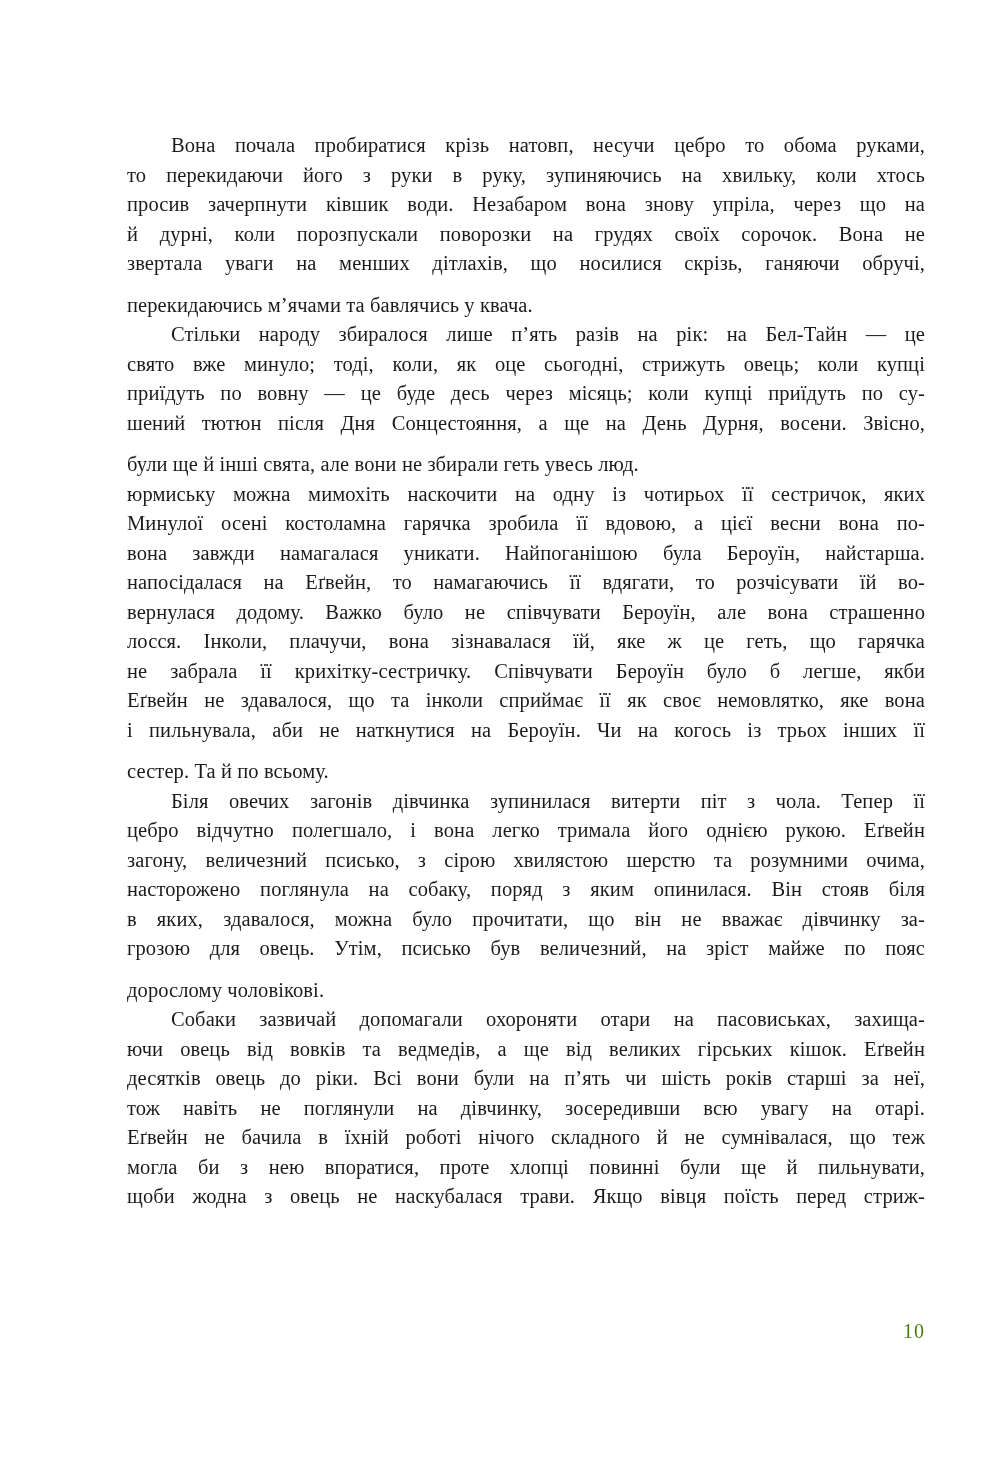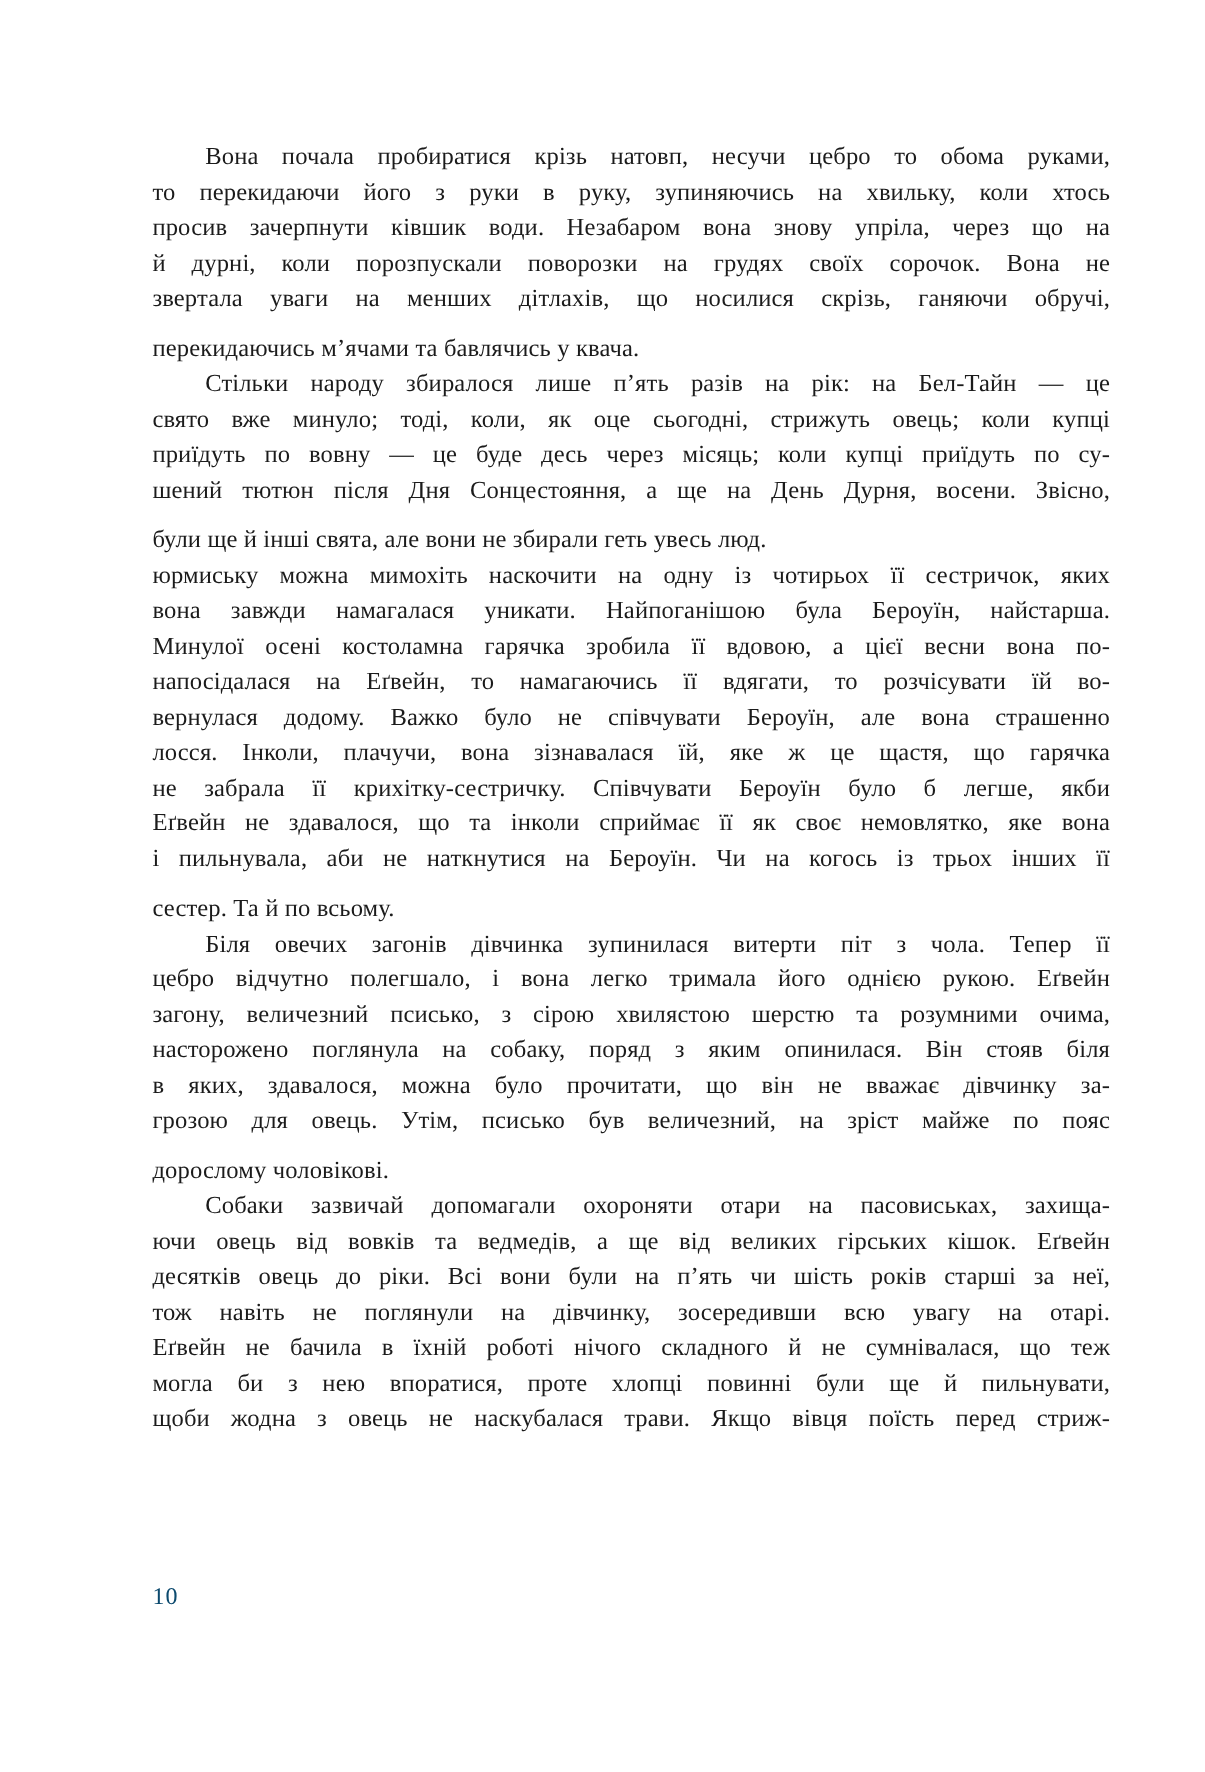--- a/index.html
+++ b/index.html
@@ -16,21 +16,21 @@
     color: #1b1b1b;
   }
   .page {
     position: absolute;
     inset: 0;
     background: #ffffff;
   }
   .text-block {
     position: absolute;
     left: 127px;
-    top: 117px;
+    top: 131px;
     width: 798px;
     font-size: 20.5px;
     line-height: 29.5px;
     letter-spacing: 0.1px;
   }
   .paragraph {
     margin: 0;
     padding: 0;
   }
   .line {
@@ -45,24 +45,24 @@
   }
   .line.last {
     text-align-last: left;
     margin-top: 12px;
   }
   .page-number {
     position: absolute;
     left: 127px;
     top: 1320px;
     width: 798px;
-    text-align: left;
+    text-align: right;
     font-size: 20px;
     letter-spacing: 1px;
-    color: #0c4a6e;
+    color: #4d7c0f;
   }
 </style>
 </head>
 <body>
 
 <div class="page">
   <div class="text-block">
       <div class="paragraph">
         <div class="line first">Вона почала пробиратися крізь натовп, несучи цебро то обома руками,</div>
         <div class="line">то перекидаючи його з руки в руку, зупиняючись на хвильку, коли хтось</div>
@@ -73,25 +73,25 @@
       </div>
       <div class="paragraph">
         <div class="line first">Стільки народу збиралося лише п’ять разів на рік: на Бел-Тайн — це</div>
         <div class="line">свято вже минуло; тоді, коли, як оце сьогодні, стрижуть овець; коли купці</div>
         <div class="line">приїдуть по вовну — це буде десь через місяць; коли купці приїдуть по су-</div>
         <div class="line">шений тютюн після Дня Сонцестояння, а ще на День Дурня, восени. Звісно,</div>
         <div class="line last">були ще й інші свята, але вони не збирали геть увесь люд.</div>
       </div>
       <div class="paragraph">
         <div class="line">юрмиську можна мимохіть наскочити на одну із чотирьох її сестричок, яких</div>
+        <div class="line">Минулої осені костоламна гарячка зробила її вдовою, а цієї весни вона по-</div>
         <div class="line">вона завжди намагалася уникати. Найпоганішою була Бероуїн, найстарша.</div>
-        <div class="line">Минулої осені костоламна гарячка зробила її вдовою, а цієї весни вона по-</div>
         <div class="line">напосідалася на Еґвейн, то намагаючись її вдягати, то розчісувати їй во-</div>
         <div class="line">вернулася додому. Важко було не співчувати Бероуїн, але вона страшенно</div>
-        <div class="line">лосся. Інколи, плачучи, вона зізнавалася їй, яке ж це щастя, що гарячка</div>
+        <div class="line">лосся. Інколи, плачучи, вона зізнавалася їй, яке ж це геть, що гарячка</div>
         <div class="line">не забрала її крихітку-сестричку. Співчувати Бероуїн було б легше, якби</div>
         <div class="line">Еґвейн не здавалося, що та інколи сприймає її як своє немовлятко, яке вона</div>
         <div class="line">і пильнувала, аби не наткнутися на Бероуїн. Чи на когось із трьох інших її</div>
         <div class="line last">сестер. Та й по всьому.</div>
       </div>
       <div class="paragraph">
         <div class="line first">Біля овечих загонів дівчинка зупинилася витерти піт з чола. Тепер її</div>
         <div class="line">цебро відчутно полегшало, і вона легко тримала його однією рукою. Еґвейн</div>
         <div class="line">загону, величезний псисько, з сірою хвилястою шерстю та розумними очима,</div>
         <div class="line">насторожено поглянула на собаку, поряд з яким опинилася. Він стояв біля</div>

